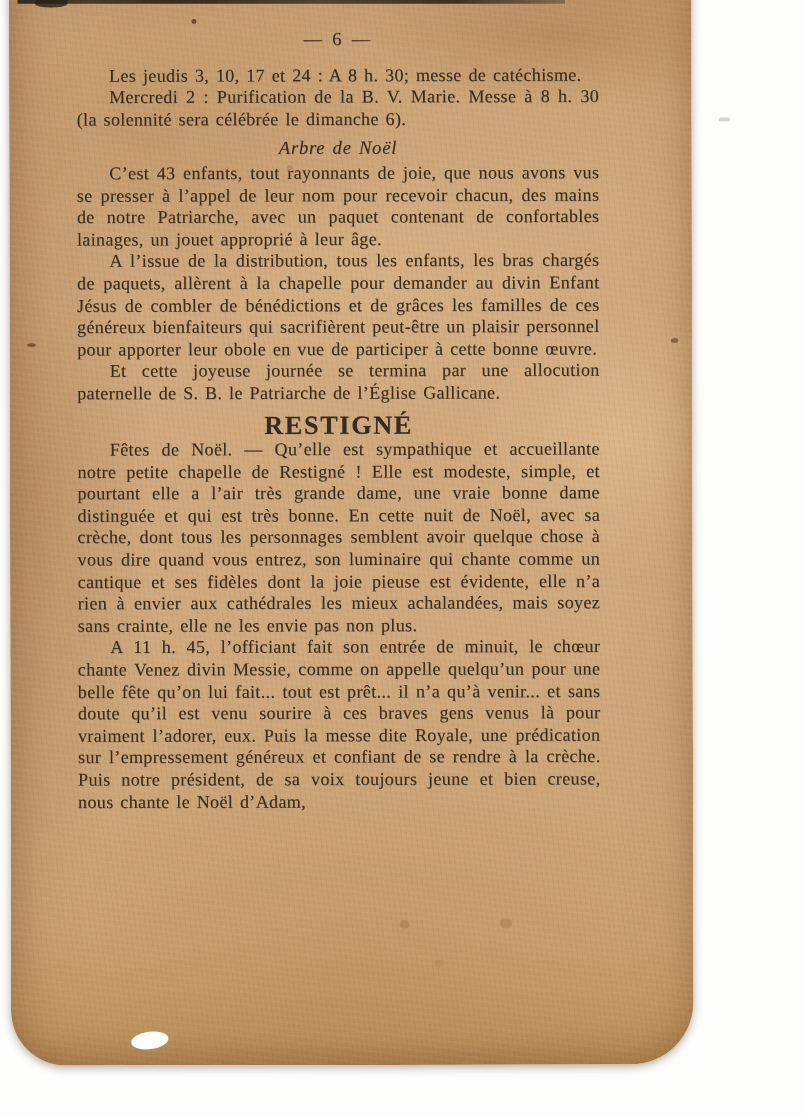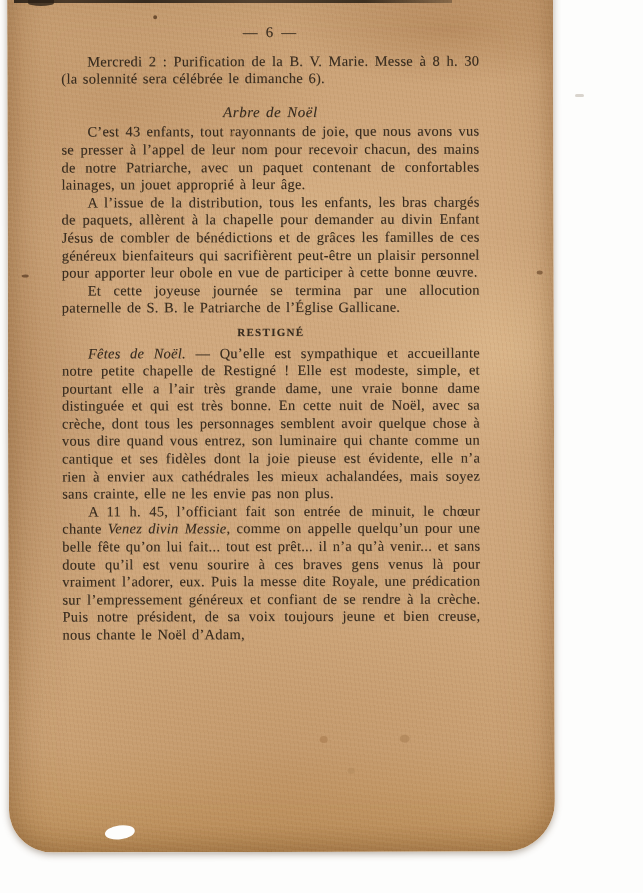--- a/index.html
+++ b/index.html
@@ -91,48 +91,49 @@
     text-indent: 0;
     letter-spacing: 1.5px;
     margin: 0 0 11px 0;
     font-size: 14.8px;
   }
   .para {
     margin: 0;
     text-indent: 26px;
   }
   .heading-italic {
-    margin: 16px 0 2px 0;
+    margin: 6px 0 2px 0;
     text-align: center;
     font-style: italic;
     font-weight: normal;
     font-size: 14.9px;
     letter-spacing: 0.6px;
     text-indent: 0;
   }
   .heading-bold {
     margin: 7px 0 3px 0;
     text-align: center;
     font-weight: bold;
-    font-size: 11px;
+    font-size: 21px;
     letter-spacing: 1.3px;
     text-indent: 0;
   }
-  .italic { font-style: italic; }
+  .italic { }
 </style>
 </head>
 <body>
 
 <div class="scan">
   <div class="paper">
     <div class="grain"></div>
 
     <div class="content">
       <div class="page-number">— 6 —</div>
 
+      <p class="para">Les jeudis 3, 10, 17 et 24 : A 8 h. 30; messe de catéchisme.</p>
       <p class="para">Mercredi 2 : Purification de la B. V. Marie. Messe à 8 h. 30 (la solennité sera célébrée le dimanche 6).</p>
 
       <h3 class="heading-italic">Arbre de Noël</h3>
       <p class="para">C’est 43 enfants, tout rayonnants de joie, que nous avons vus se presser à l’appel de leur nom pour recevoir chacun, des mains de notre Patriarche, avec un paquet contenant de confortables lainages, un jouet approprié à leur âge.</p>
       <p class="para">A l’issue de la distribution, tous les enfants, les bras chargés de paquets, allèrent à la chapelle pour demander au divin Enfant Jésus de combler de bénédictions et de grâces les familles de ces généreux bienfaiteurs qui sacrifièrent peut-être un plaisir personnel pour apporter leur obole en vue de participer à cette bonne œuvre.</p>
       <p class="para">Et cette joyeuse journée se termina par une allocution paternelle de S. B. le Patriarche de l’Église Gallicane.</p>
 
       <h3 class="heading-bold">RESTIGNÉ</h3>
       <p class="para"><span class="italic">Fêtes de Noël.</span><span> — Qu’elle est sympathique et accueillante notre petite chapelle de Restigné ! Elle est modeste, simple, et pourtant elle a l’air très grande dame, une vraie bonne dame distinguée et qui est très bonne. En cette nuit de Noël, avec sa crèche, dont tous les personnages semblent avoir quelque chose à vous dire quand vous entrez, son luminaire qui chante comme un cantique et ses fidèles dont la joie pieuse est évidente, elle n’a rien à envier aux cathédrales les mieux achalandées, mais soyez sans crainte, elle ne les envie pas non plus.</span></p>
       <p class="para"><span>A 11 h. 45, l’officiant fait son entrée de minuit, le chœur chante </span><span class="italic">Venez divin Messie</span><span>, comme on appelle quelqu’un pour une belle fête qu’on lui fait... tout est prêt... il n’a qu’à venir... et sans doute qu’il est venu sourire à ces braves gens venus là pour vraiment l’adorer, eux. Puis la messe dite Royale, une prédication sur l’empressement généreux et confiant de se rendre à la crèche. Puis notre président, de sa voix toujours jeune et bien creuse, nous chante le Noël d’Adam,</span></p>

